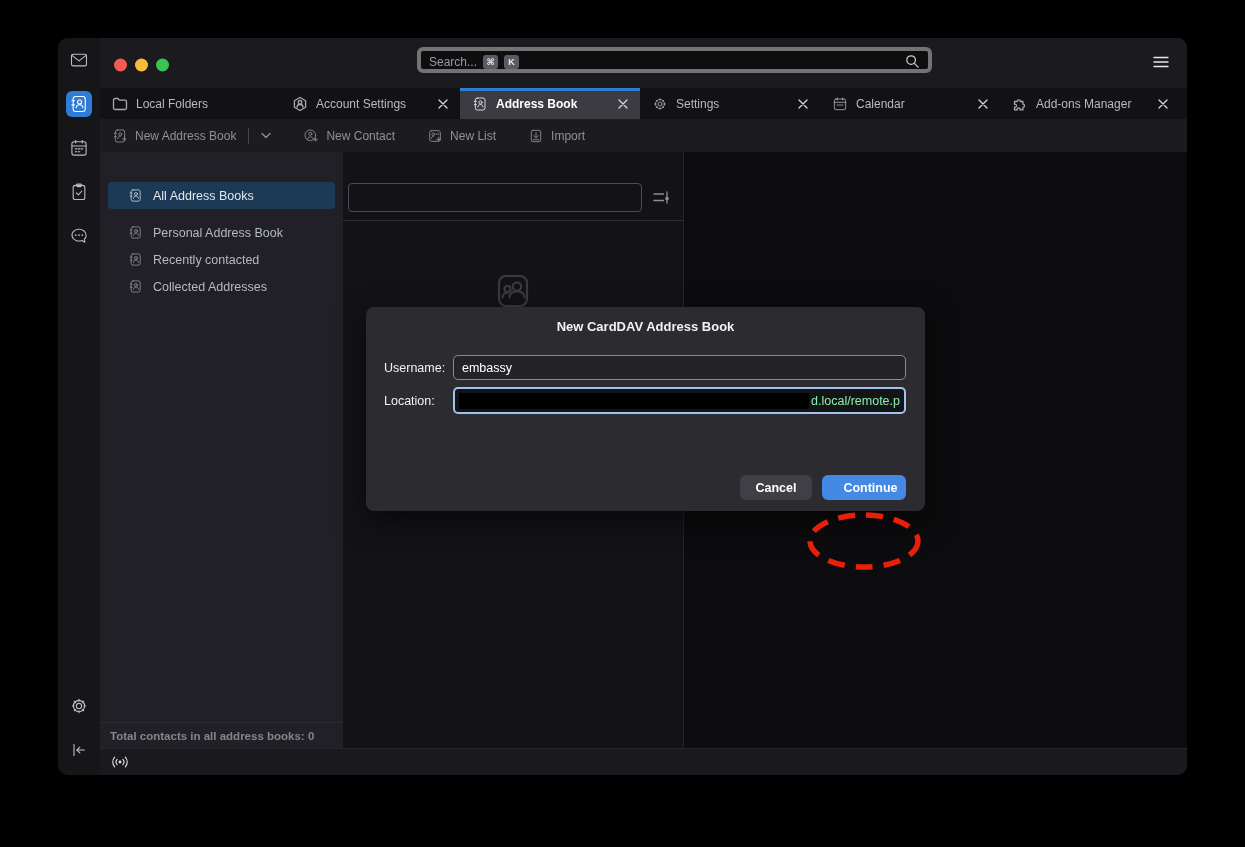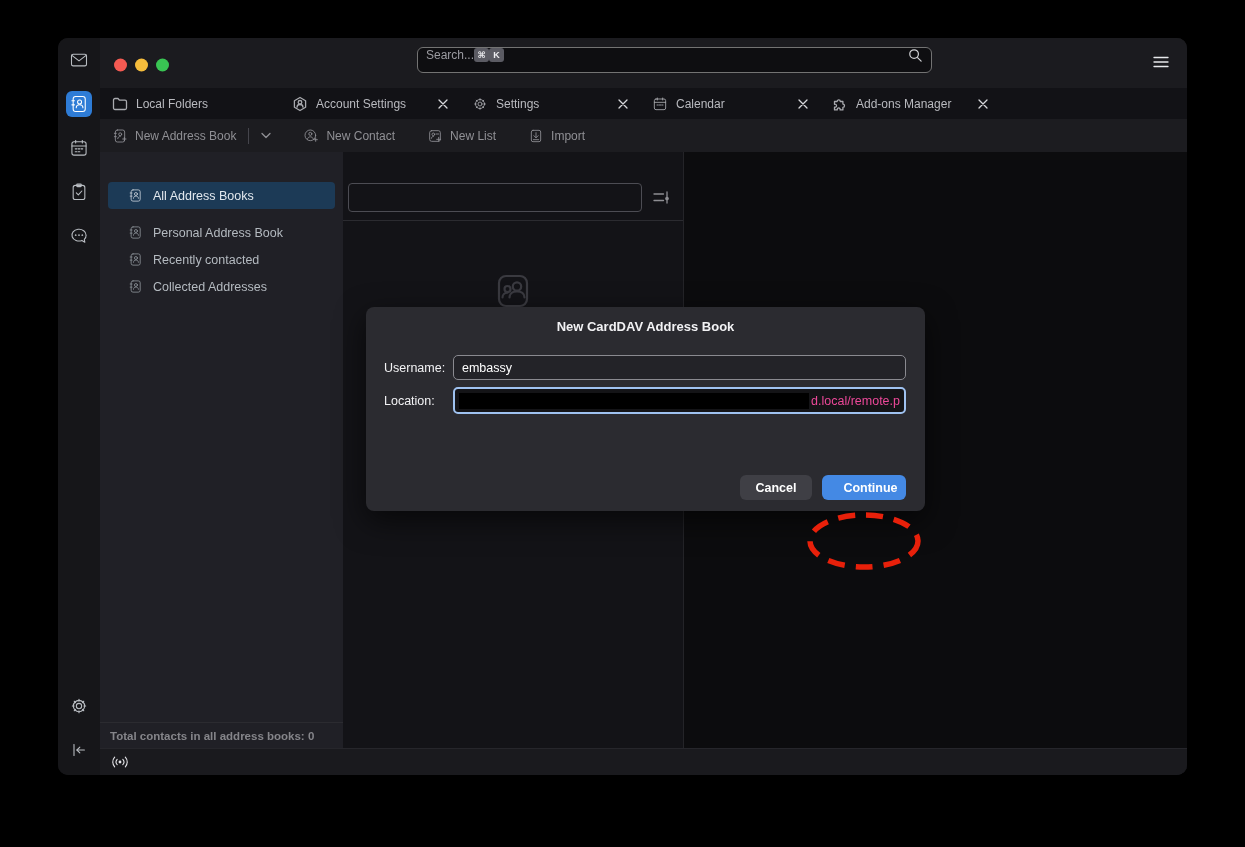--- a/index.html
+++ b/index.html
@@ -26,21 +26,21 @@
   .spaces .spacer{margin-top:auto;}
 
   
   .main{position:relative;flex:1;display:flex;flex-direction:column;background:#18181b;}
 
   .titlebar{height:50px;background:#1b1b1f;position:relative;flex:0 0 50px;}
   .lights{position:absolute;left:14px;top:54%;transform:translateY(-50%);display:flex;gap:8px;}
   .light{width:13px;height:13px;border-radius:50%;}
   .light.red{background:#f55a52;} .light.yellow{background:#f6bd3c;} .light.green{background:#39c553;}
   .gsearch{position:absolute;left:317px;top:9px;width:515px;height:26px;background:#0e0e11;
-    border:1px solid #737373;border-radius:6px;display:flex;align-items:flex-start;padding:0 8px;
+    border:4px solid #737373;border-radius:6px;display:flex;align-items:flex-end;padding:0 8px;gap:6px;
     font-size:12px;color:#9b9ba1;}
   .kbd{background:#5b5b63;color:#ededf0;border-radius:3px;font-size:9px;min-width:15px;height:14px;
     display:inline-flex;align-items:center;justify-content:center;padding:0 3px;font-weight:bold;}
   .gsearch .mag{margin-left:auto;color:#cfd0d4;}
   .hamburger{position:absolute;right:16px;top:14px;color:#e8e9ec;cursor:pointer;}
 
   
   .tabbar{height:31px;background:#121216;display:flex;flex:0 0 31px;}
   .tab{width:180px;display:flex;align-items:center;padding:0 10px 0 12px;gap:8px;font-size:12px;
     color:#b9babf;position:relative;cursor:pointer;}
@@ -90,21 +90,21 @@
     border-radius:8px;box-shadow:0 10px 30px rgba(0,0,0,.6);z-index:10;color:#f2f2f4;}
   .dtitle{text-align:center;margin-top:12px;font-size:13px;font-weight:bold;}
   .drow{position:absolute;left:18px;right:19px;display:flex;align-items:center;}
   .drow.u{top:48px;} .drow.l{top:80px;}
   .dlabel{width:69px;font-size:12.5px;flex:0 0 69px;}
   .dinput{flex:1;height:25px;background:#232328;border:1px solid #8a8a90;border-radius:5px;
     color:#fff;font-size:12.5px;padding:0 8px;outline:none;font-family:"Liberation Sans",sans-serif;}
   .dlocation{flex:1;height:27px;background:#141417;border:2px solid #9fc2f0;border-radius:5px;
     display:flex;align-items:center;padding:0 4px;overflow:hidden;}
   .redaction{height:16px;background:#000;flex:1 1 auto;min-width:0;margin-right:2px;}
-  .loc-visible{font-size:12.5px;color:#ec4899;white-space:nowrap;flex:0 0 auto;}
+  .loc-visible{font-size:12.5px;color:#86efac;white-space:nowrap;flex:0 0 auto;}
   .dbuttons{position:absolute;right:19px;bottom:11px;display:flex;gap:10px;}
   .dbtn{height:25px;border:none;border-radius:6px;font-size:12.5px;font-weight:bold;color:#fff;
     cursor:pointer;font-family:"Liberation Sans",sans-serif;}
   .dbtn.cancel{width:72px;background:#3f3f45;}
   .dbtn.continue{width:84px;background:var(--continue);padding-left:13px;}
   .annotation{position:absolute;left:440px;top:203px;width:120px;height:62px;overflow:visible;
     pointer-events:none;z-index:20;}
 </style>
 </head>
 <body>
@@ -210,20 +210,37 @@
       </div>
       <div class="tab">
         <span class="ticon">
           <svg class="ic" width="16" height="16" viewBox="0 0 16 16">
               <path d="M8,1.5 l5.6,3.2 v6.6 L8,14.5 L2.4,11.3 V4.7 z"></path>
               <circle cx="8" cy="6.3" r="1.8"></circle>
               <path d="M5,11.2 c0-1.8 1.4-2.7 3-2.7 s3,0.9 3,2.7"></path>
             </svg>
         </span>
         <span class="tlabel">Account Settings</span>
+        <span class="tclose">
+          <svg class="ic" width="10" height="10" viewBox="0 0 10 10" stroke-width="1.5">
+              <path d="M1,1 L9,9 M9,1 L1,9"></path>
+            </svg>
+        </span>
+      </div>
+      <div class="tab active">
+        <span class="ticon">
+          <svg class="ic" width="16" height="16" viewBox="0 0 24 24" stroke-width="1.8">
+              <rect x="5" y="3" width="14.5" height="18" rx="3"></rect>
+              <line x1="3.5" y1="8" x2="6.5" y2="8"></line>
+              <line x1="3.5" y1="13" x2="6.5" y2="13"></line>
+              <circle cx="12.7" cy="9.6" r="2.4"></circle>
+              <path d="M8.7,16.5 c0-2.3 1.9-3.6 4-3.6 s4,1.3 4,3.6"></path>
+            </svg>
+        </span>
+        <span class="tlabel">Address Book</span>
         <span class="tclose">
           <svg class="ic" width="10" height="10" viewBox="0 0 10 10" stroke-width="1.5">
               <path d="M1,1 L9,9 M9,1 L1,9"></path>
             </svg>
         </span>
       </div>
       <div class="tab">
         <span class="ticon">
           <svg class="ic" width="16" height="16" viewBox="0 0 24 24" stroke-width="1.8">
               <circle cx="12" cy="12" r="3"></circle>

